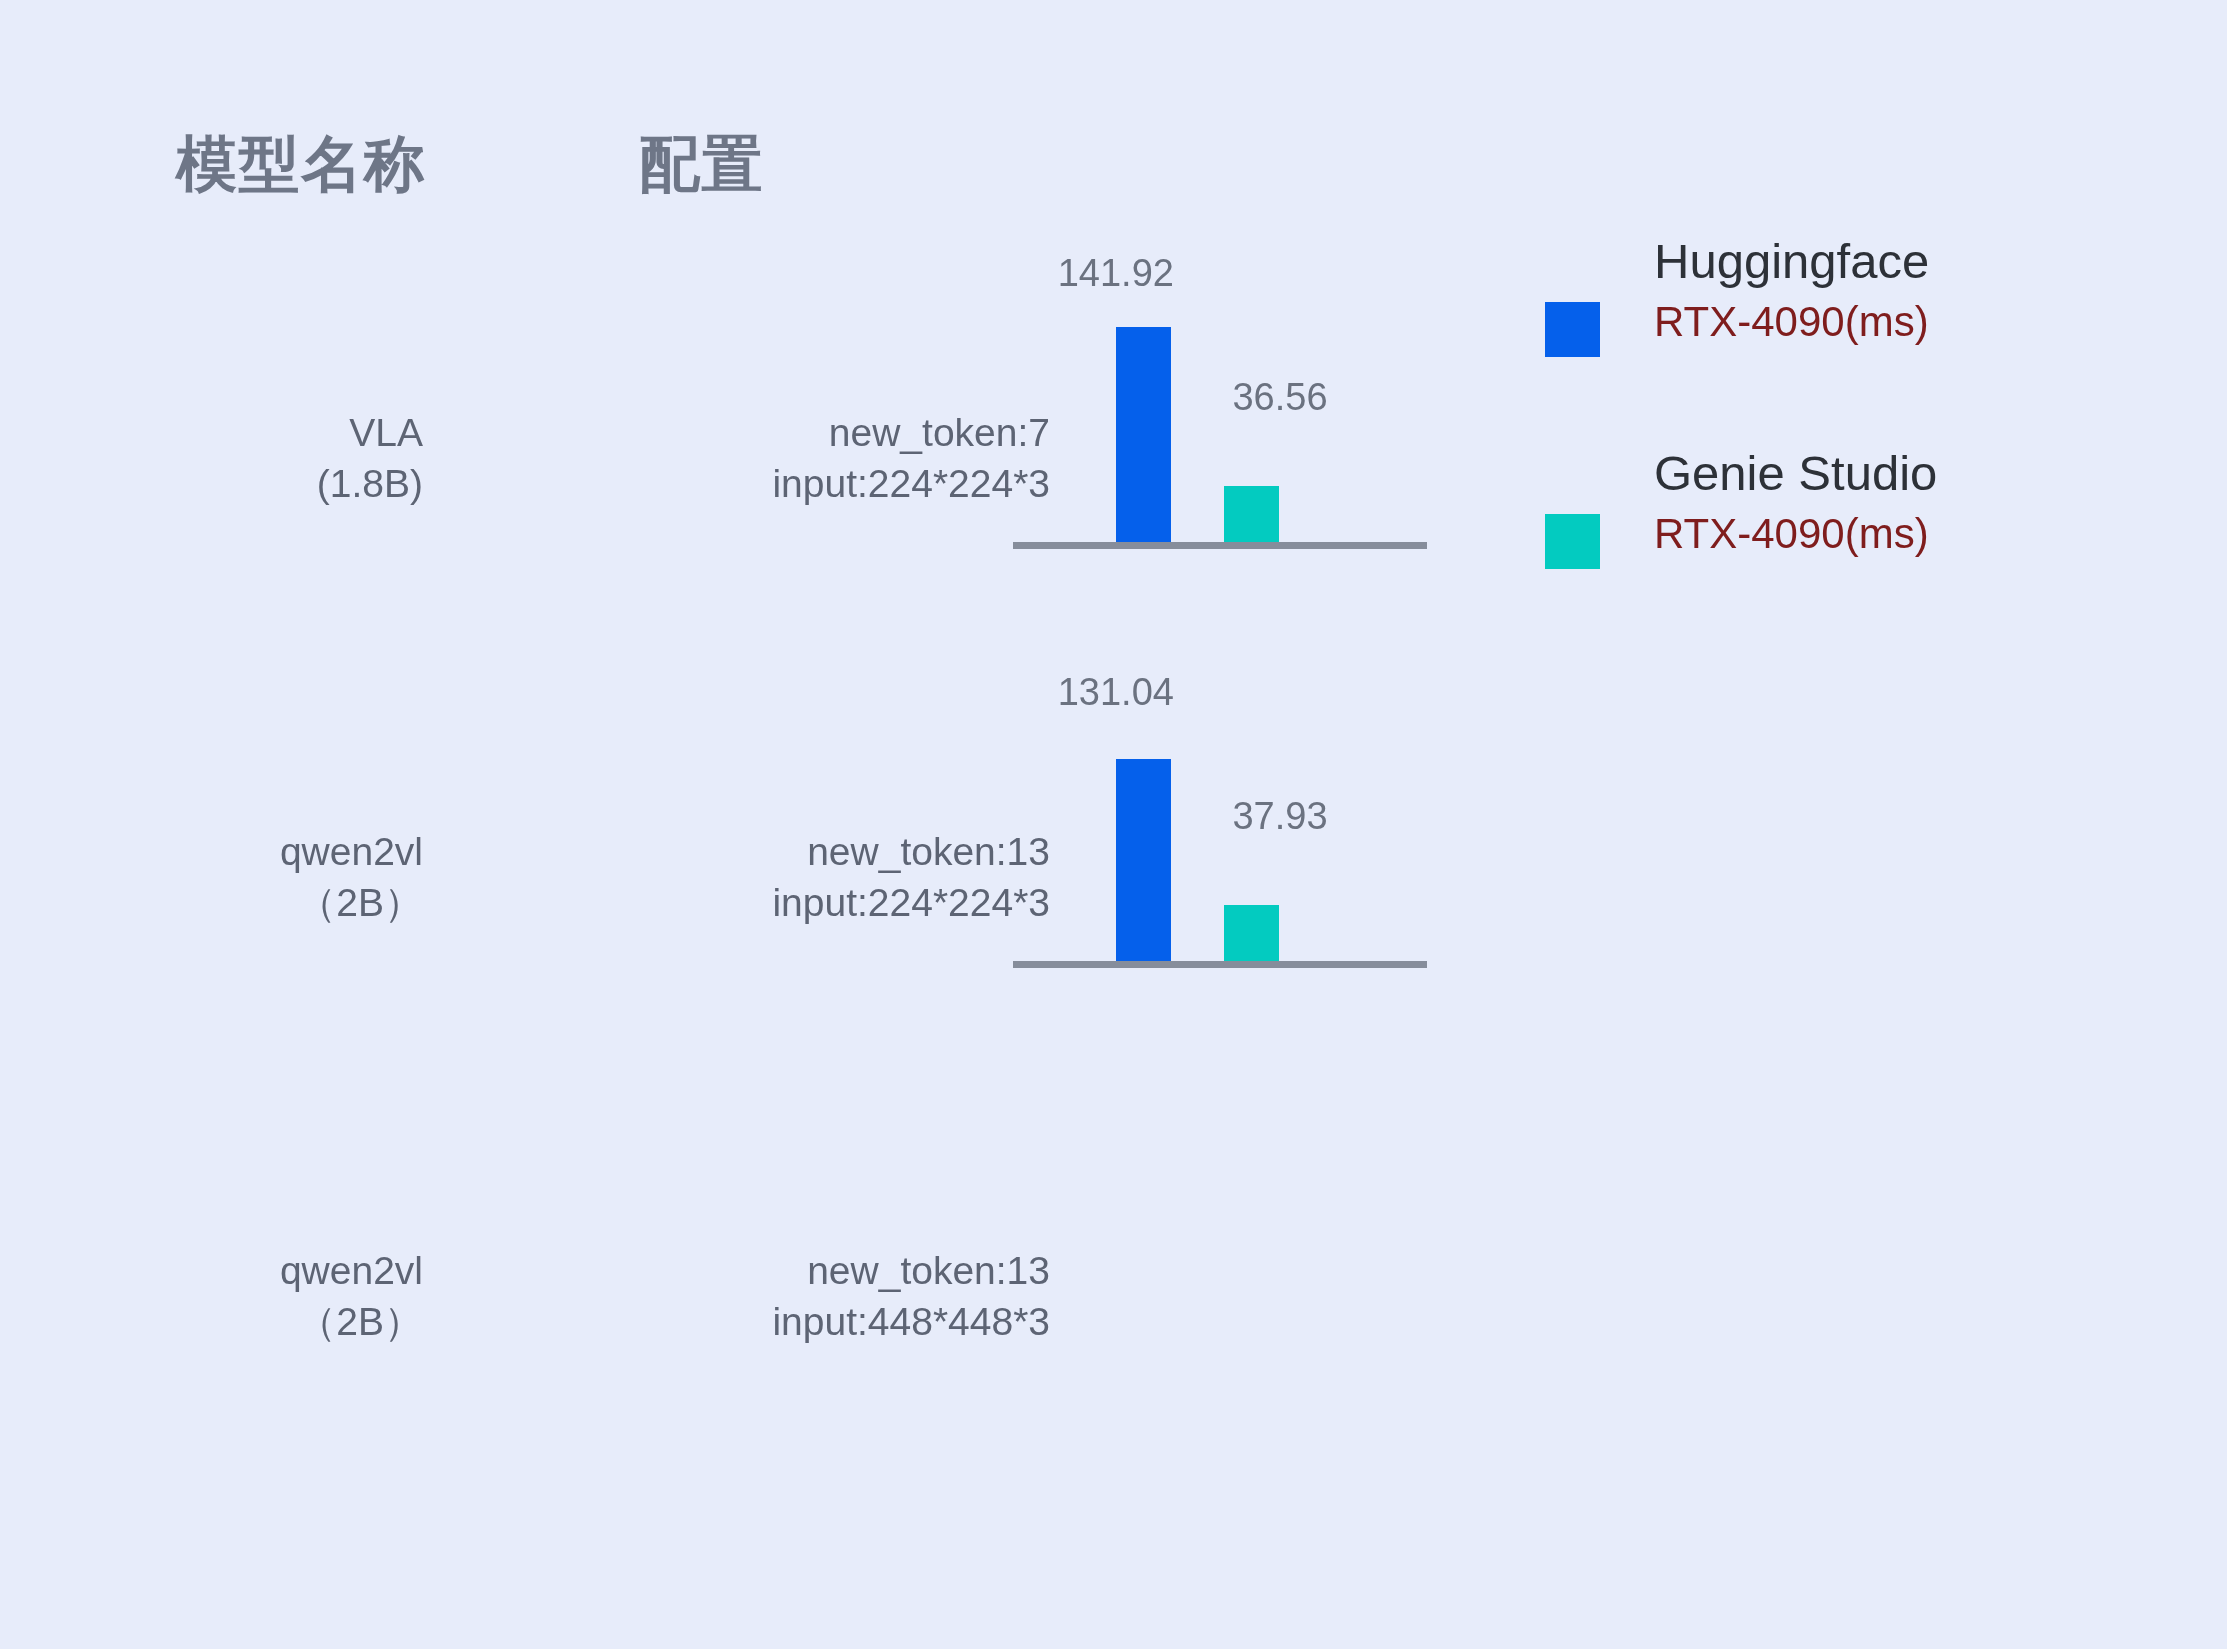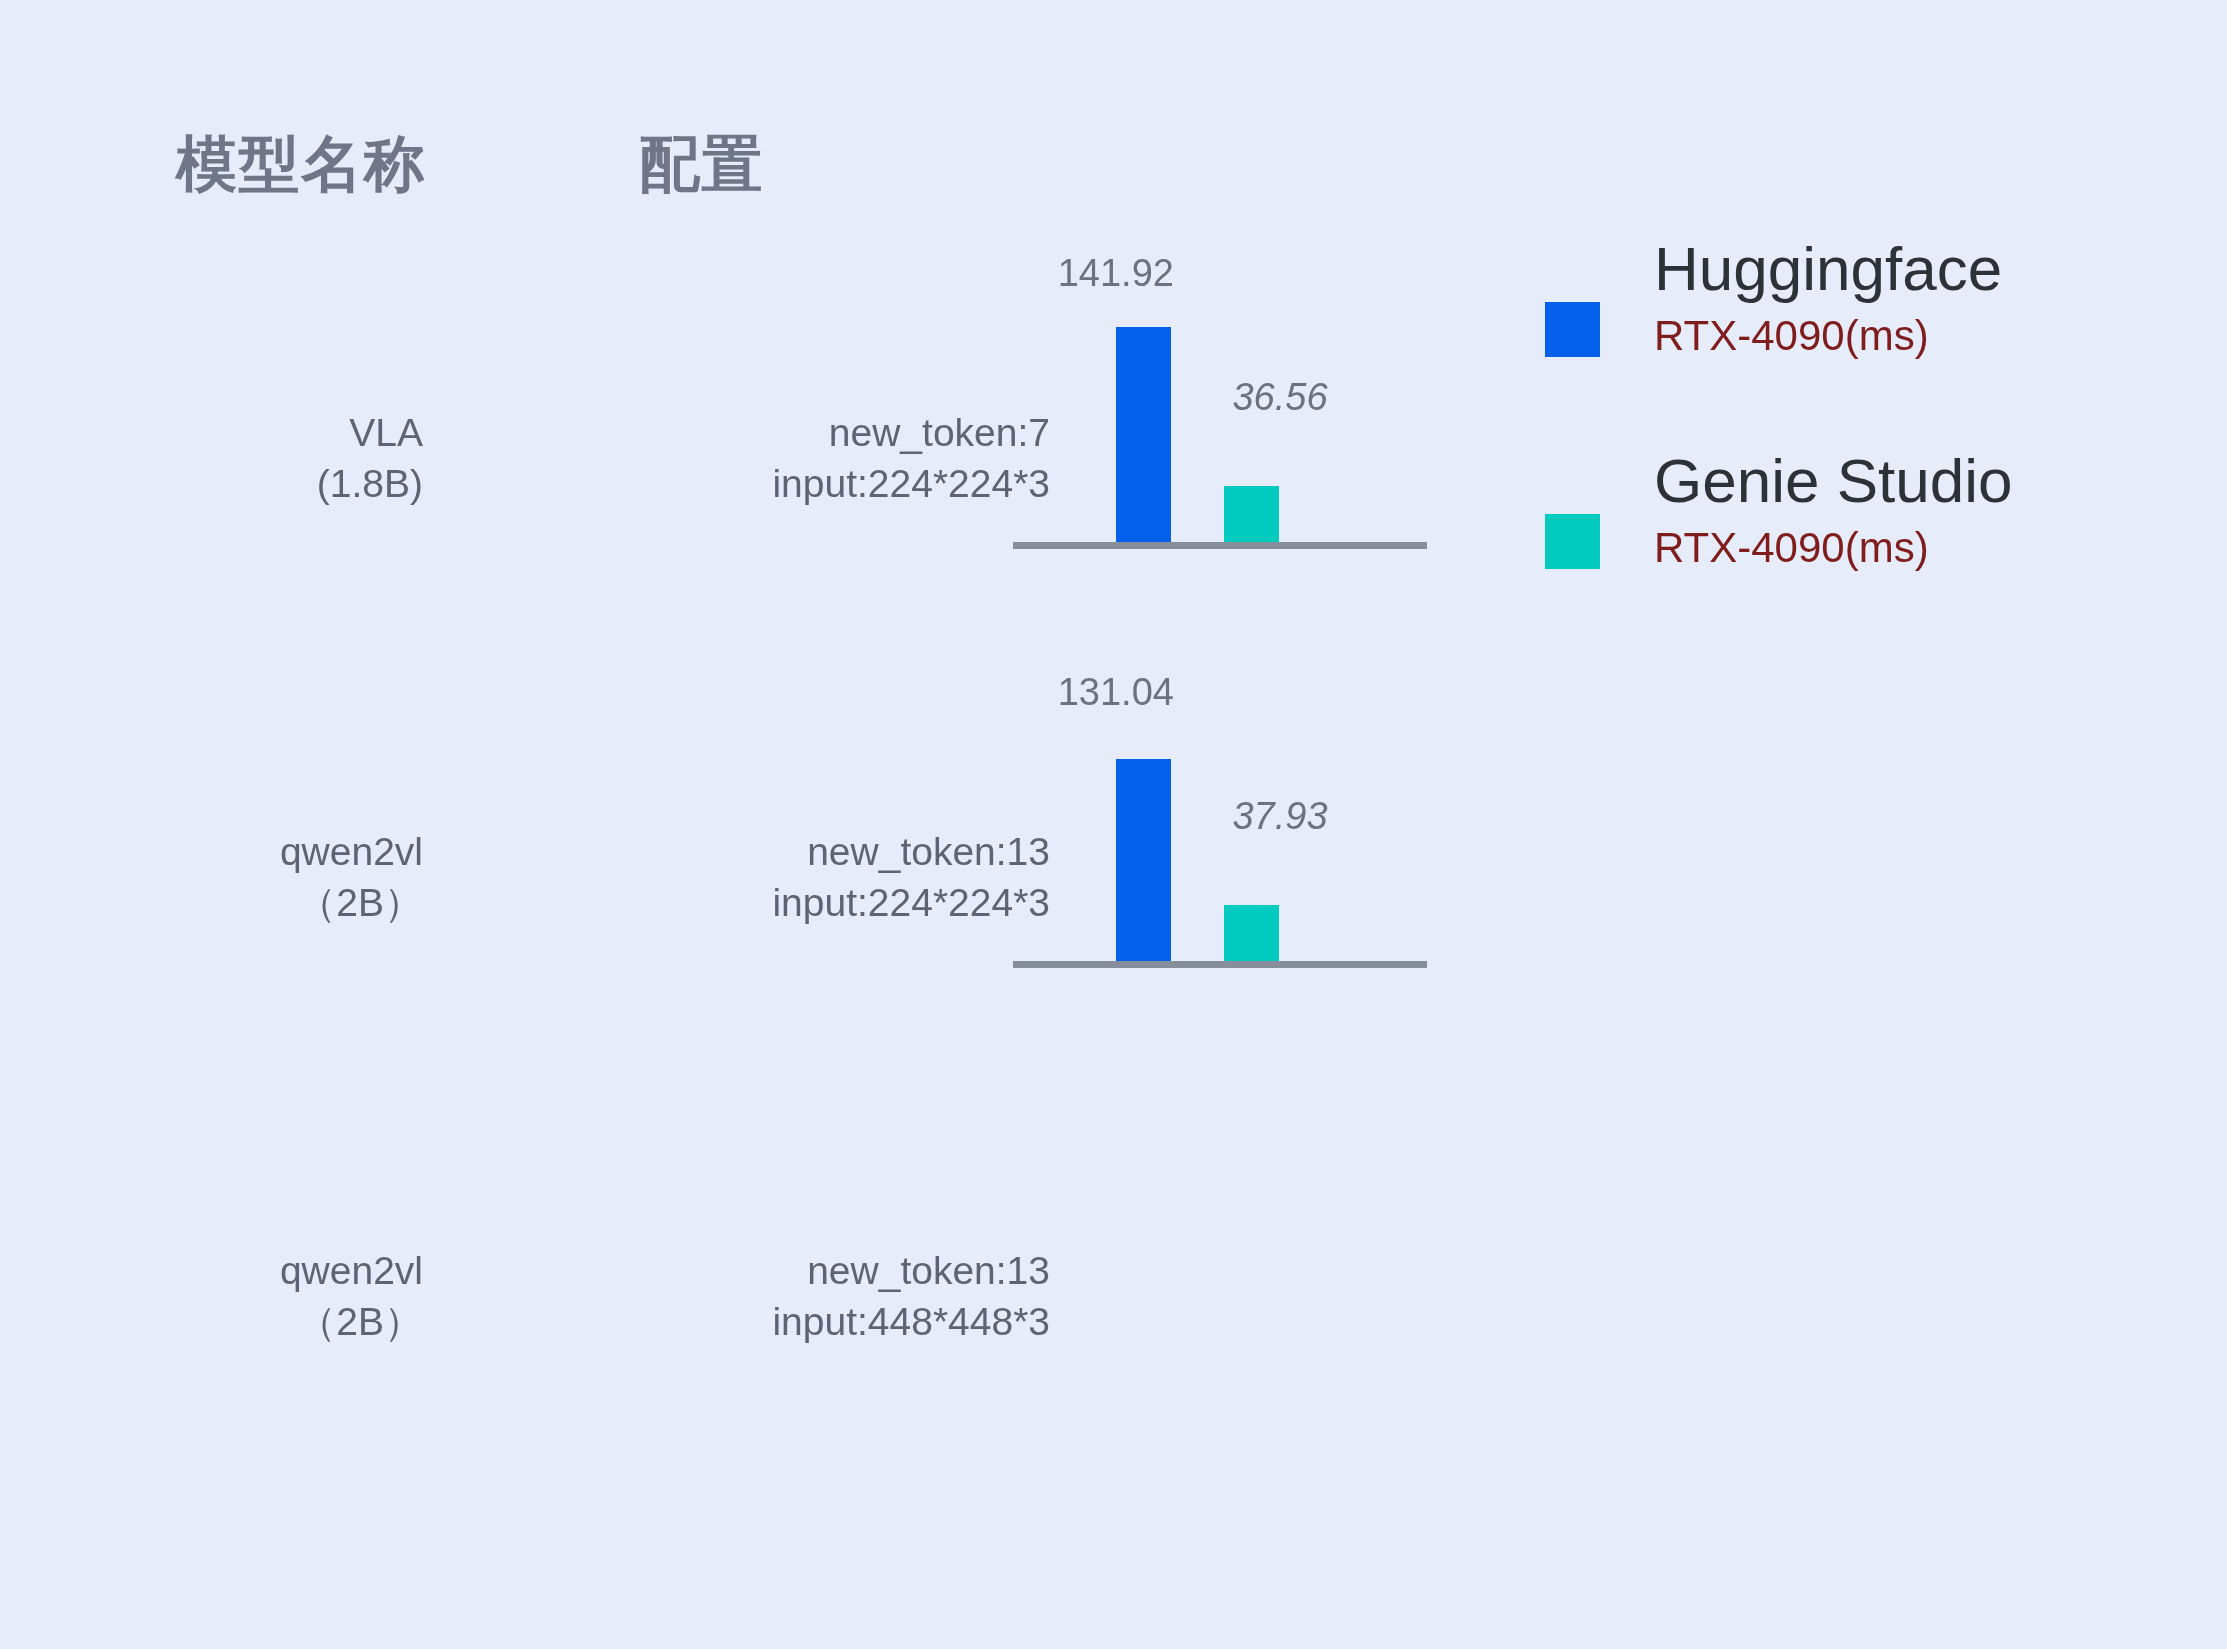--- a/index.html
+++ b/index.html
@@ -92,21 +92,21 @@
   }
   .vlabel {
     position: absolute;
     font-size: 38px;
     color: #6b7280;
     white-space: nowrap;
     text-align: center;
     width: 204px;
   }
   .vlabel-hf { left: 0.8px; }
-  .vlabel-gs { left: 165px; font-style: italic; }
+  .vlabel-gs { left: 165px; }
 
   
   .legend {
     position: absolute;
     left: 1540px;
     top: 235px;
     width: 549px;
   }
   .legend-item {
     position: relative;
@@ -119,21 +119,21 @@
     height: 55px;
   }
   .swatch-hf { top: 67px; background: #0560eb; }
   .swatch-gs { top: 67px; background: #03cbc0; }
   .legend-text {
     position: absolute;
     left: 114px;
     top: 0;
   }
   .legend-name {
-    font-size: 62px;
+    font-size: 49px;
     color: #2d3138;
     line-height: 1.1;
     white-space: nowrap;
   }
   .legend-sub {
     font-size: 42px;
     color: #7f1d1d;
     line-height: 1.55;
     white-space: nowrap;
   }

